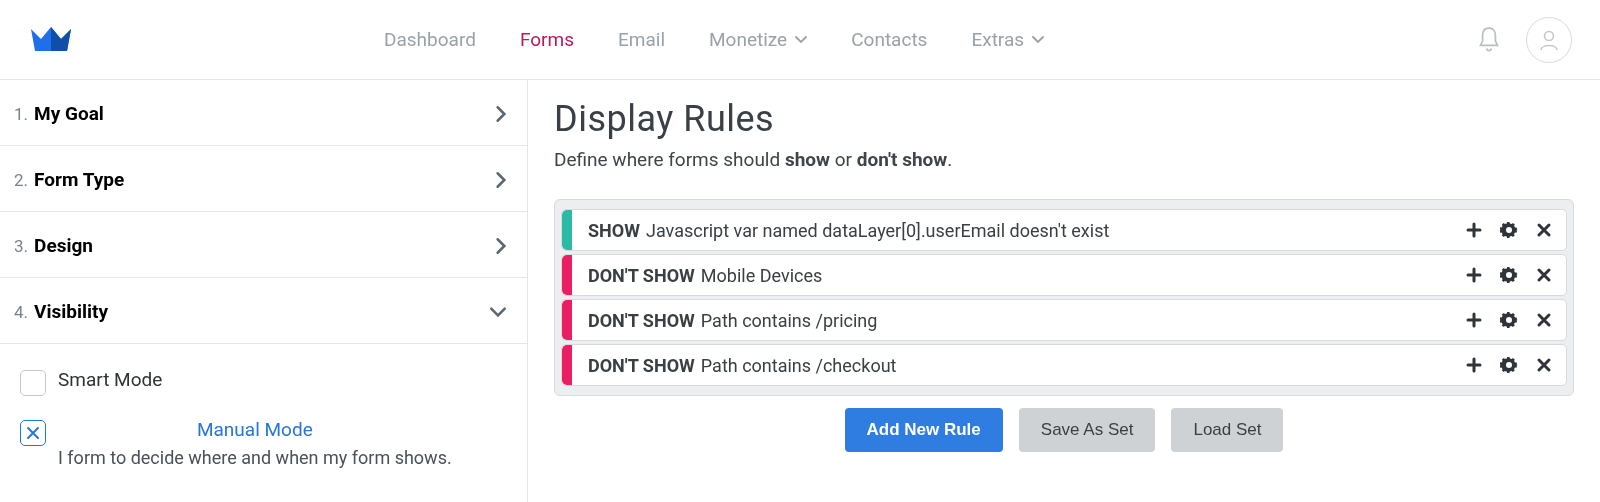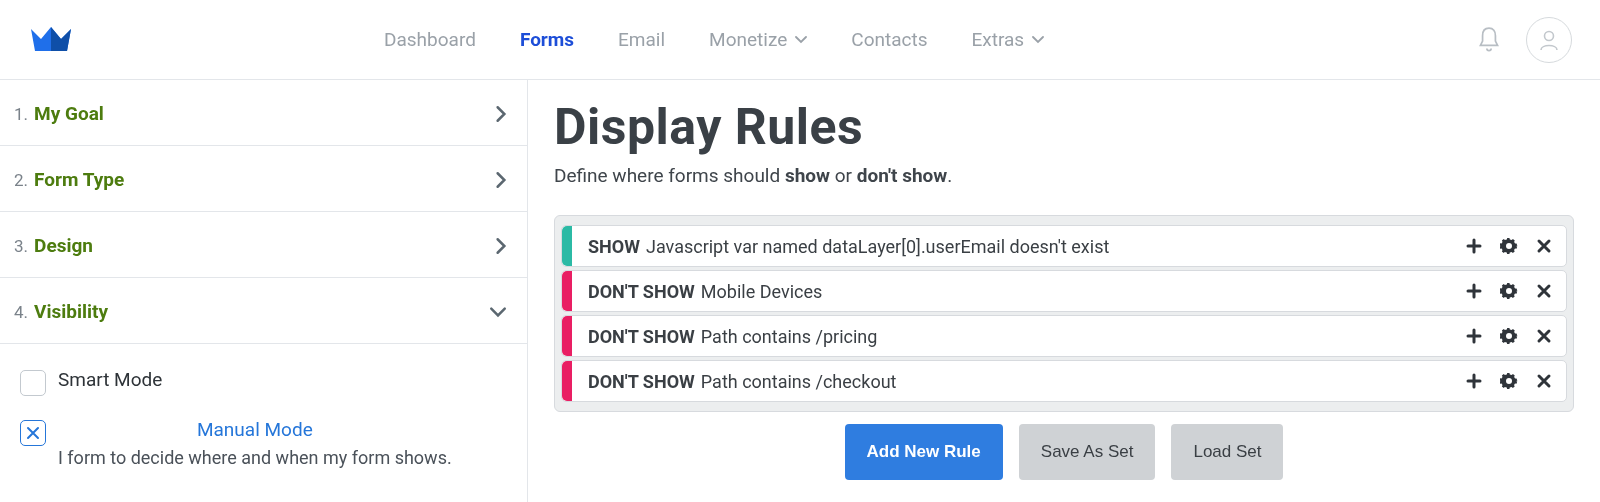--- a/index.html
+++ b/index.html
@@ -17,61 +17,61 @@
   }
   *{box-sizing:border-box;}
   html,body{margin:0;padding:0;background:var(--bg);font-family:"Segoe UI",Roboto,"Helvetica Neue",Arial,sans-serif;color:var(--text);}
   .page{width:1600px;height:502px;position:relative;overflow:hidden;}
 
   
   .header{height:80px;border-bottom:1px solid var(--border);display:flex;align-items:center;padding:0 28px;}
   .logo{width:46px;height:46px;display:flex;align-items:center;justify-content:center;margin-right:310px;}
   .nav{display:flex;gap:44px;align-items:center;}
   .nav-item{font-size:19px;color:var(--muted);cursor:pointer;display:flex;align-items:center;gap:8px;}
-  .nav-item.active{color:#1d4ed8;font-weight:700;}
+  .nav-item.active{color:#be185d;font-weight:400;}
   .header-right{margin-left:auto;display:flex;align-items:center;gap:24px;}
   .avatar-circle{width:46px;height:46px;border-radius:50%;border:1.5px solid #d6dadd;display:flex;align-items:center;justify-content:center;}
 
   
   .body{display:flex;height:calc(100% - 80px);}
 
   
   .sidebar{width:528px;border-right:1px solid var(--border);display:flex;flex-direction:column;}
   .step{border-bottom:1px solid var(--border);padding:22px 20px 20px 14px;display:flex;align-items:center;cursor:pointer;}
   .step:first-child{border-top:none;}
   .step-num{color:#7a828a;font-size:17px;margin-right:6px;}
-  .step-label{font-weight:700;font-size:19px;color:#4d7c0f;}
+  .step-label{font-weight:700;font-size:19px;color:#000000;}
   .step-chev{margin-left:auto;color:var(--chev);}
 
   .modes{padding:24px 16px 0 20px;}
   .mode{display:flex;align-items:flex-start;gap:12px;margin-bottom:22px;cursor:pointer;}
   .mode-box{width:26px;height:26px;border:1.5px solid #c3c9cf;border-radius:5px;flex:0 0 auto;display:flex;align-items:center;justify-content:center;margin-top:2px;background:#fff;}
   .mode-box.selected{border-color:var(--blue);}
   .mode-title{font-size:19px;color:#2e3338;line-height:1.25;text-align:center;}
   .mode.sel .mode-title{color:var(--blue);}
   .mode-desc{font-size:18px;color:#4a5159;margin-top:4px;line-height:1.3;}
 
   
   .main{flex:1;padding:18px 26px 0 26px;}
-  .title{font-size:50px;font-weight:700;color:#3a4046;margin:0 0 8px 0;letter-spacing:.5px;}
+  .title{font-size:36px;font-weight:400;color:#3a4046;margin:0 0 8px 0;letter-spacing:.5px;}
   .subtitle{font-size:19px;color:#3f454b;margin-bottom:28px;}
   .subtitle b{font-weight:700;}
 
   .rules-wrap{border:1.5px solid #d7dade;border-radius:6px;background:#eceeef;padding:6px 6px;}
   .rule{display:flex;align-items:stretch;background:#fff;border:1px solid #d7dade;border-radius:5px;margin:3px 0;height:42px;}
   .rule-stripe{width:10px;border-top-left-radius:5px;border-bottom-left-radius:5px;}
   .stripe-teal{background:var(--teal);}
   .stripe-pink{background:var(--pink);}
   .rule-text{flex:1;display:flex;align-items:center;padding-left:16px;font-size:18px;color:#3a3f44;gap:6px;white-space:nowrap;overflow:hidden;}
   .rule-text b{font-weight:700;}
   .rule-actions{display:flex;align-items:center;gap:18px;padding:0 14px;color:#353a3f;}
   .rule-actions .ic{cursor:pointer;}
 
   .buttons{display:flex;gap:16px;justify-content:center;margin-top:12px;}
-  .btn{height:56px;padding:0 22px;border-radius:4px;border:none;font-size:17px;cursor:pointer;}
+  .btn{height:44px;padding:0 22px;border-radius:4px;border:none;font-size:17px;cursor:pointer;}
   .btn-primary{background:#2f7de0;color:#fff;font-weight:600;}
   .btn-secondary{background:#cfd2d5;color:#3a3f44;}
 
   
   svg{display:block;}
 </style>
 </head>
 <body>
 <div class="page">
 

